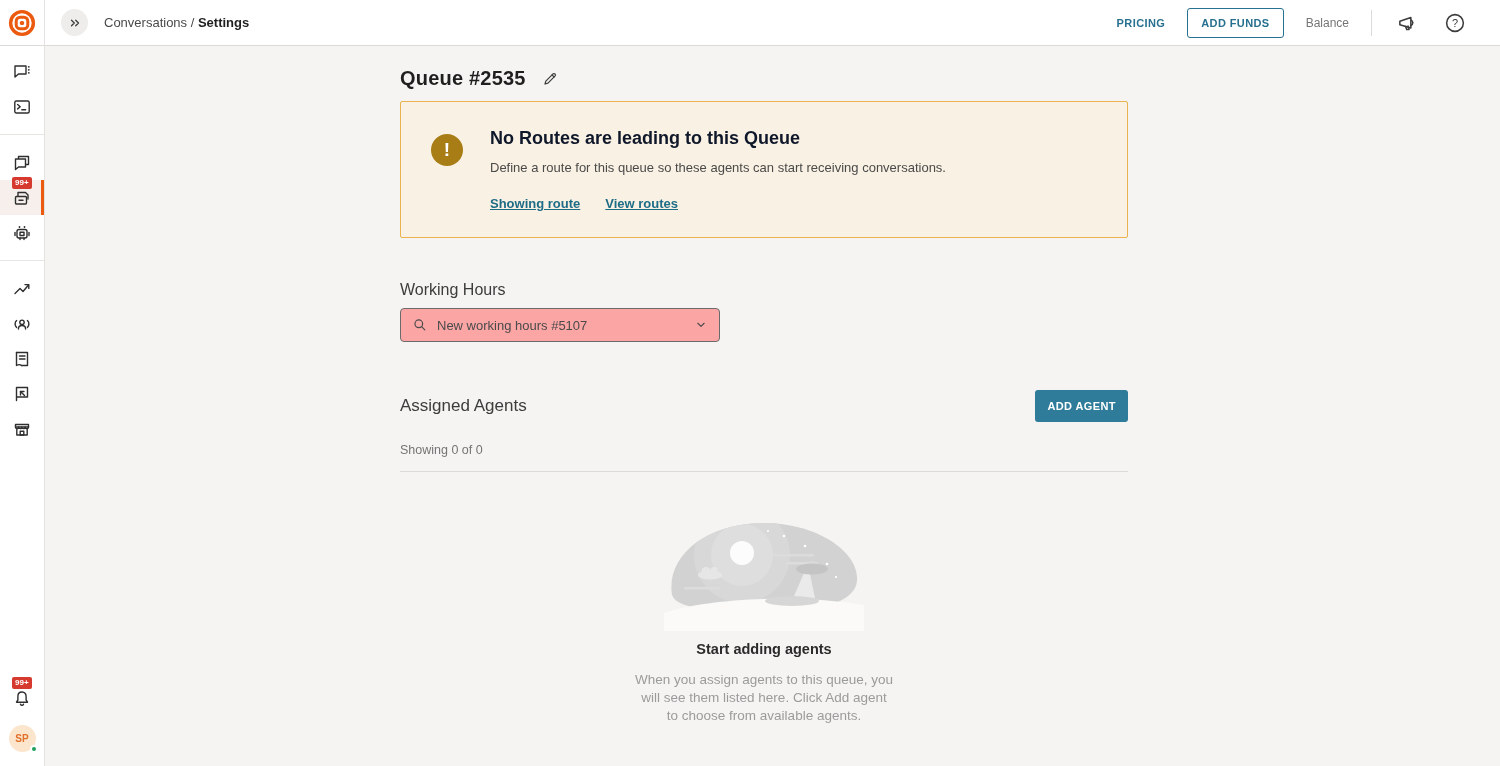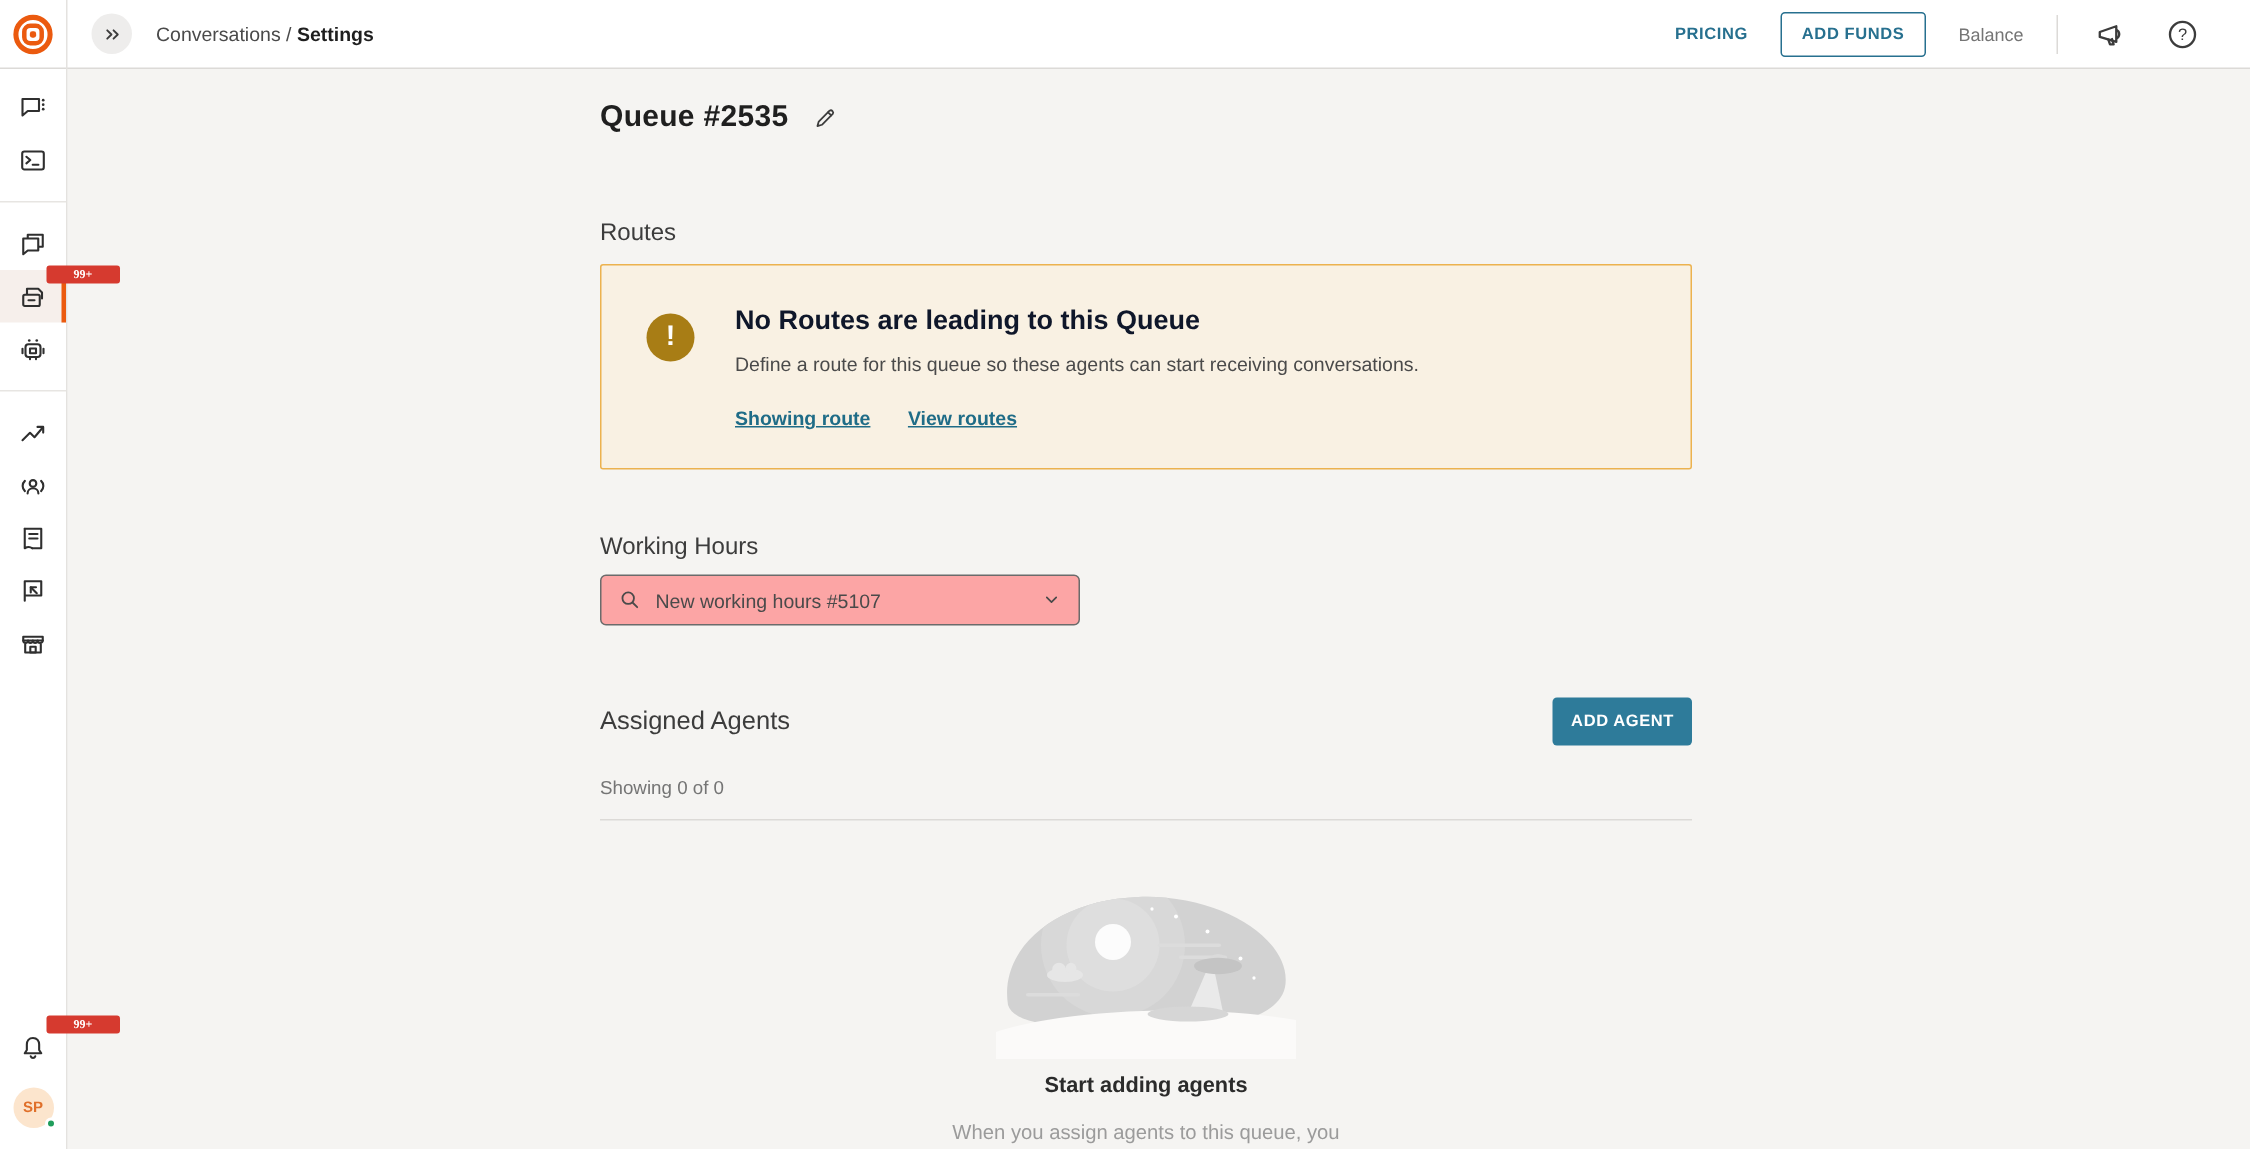--- a/index.html
+++ b/index.html
@@ -20,21 +20,21 @@
   .tb-divider { width:1px; height:26px; background:#dcdad7; }
   .tb-icon { width:26px; height:26px; display:flex; align-items:center; justify-content:center; cursor:pointer; }
 
   
   .sidebar { position:absolute; top:46px; left:0; bottom:0; width:45px; background:#fff; border-right:1px solid #e4e2df; display:flex; flex-direction:column; align-items:stretch; z-index:4; }
   .side-item { position:relative; height:35px; display:flex; align-items:center; justify-content:center; cursor:pointer; }
   .side-item.active { background:#f6efeb; }
   .side-item.active::after { content:""; position:absolute; right:0; top:0; bottom:0; width:3px; background:#eb5a0f; }
   .side-divider { height:1px; background:#e7e5e2; margin:10px 0; }
   .side-spacer { flex:1; }
-  .mini-badge { position:absolute; top:-3px; left:31px; background:#d63a2f; color:#fff; font-size:8px; font-weight:700; padding:1px 18px; border-radius:2px; line-height:1.2; z-index:2;font-family:Liberation Serif, serif; }
+  .mini-badge { position:absolute; top:-3px; left:12px; background:#d63a2f; color:#fff; font-size:8px; font-weight:700; padding:1px 3px; border-radius:2px; line-height:1.2; z-index:2; }
   .avatar-wrap { position:relative; width:27px; height:27px; margin:10px auto 14px; cursor:pointer; }
   .avatar { width:27px; height:27px; border-radius:50%; background:#fce5cd; color:#e0702a; font-size:10px; font-weight:700; display:flex; align-items:center; justify-content:center; }
   .status-dot { position:absolute; right:-2px; bottom:-1px; width:8px; height:8px; border-radius:50%; background:#1f9d5b; border:2px solid #fff; }
 
   
   .main { position:absolute; top:46px; left:45px; right:0; bottom:0; overflow:hidden; }
   .column { width:728px; margin-left:355px; }
   .page-title-row { display:flex; align-items:center; gap:14px; padding-top:21px; }
   .page-title { font-size:20px; font-weight:700; color:#1f1f1f; letter-spacing:.2px; }
   .edit-btn { background:none; border:none; cursor:pointer; display:flex; padding:2px; }
@@ -208,21 +208,20 @@
     <div class="page-title-row">
       <h1 class="page-title">Queue #2535</h1>
       <button class="edit-btn">
         <svg class="icon" width="17" height="17" viewBox="0 0 20 20" fill="none" stroke="#3c3c3c" stroke-width="1.4" stroke-linejoin="round" stroke-linecap="round">
           <path d="M3.5,16.5 l1,-3.5 L13,4.5 a1.8,1.8 0 0 1 2.5,2.5 L7,15.5 z"></path>
           <line x1="11.8" y1="5.7" x2="14.3" y2="8.2"></line>
         </svg>
       </button>
     </div>
 
-    <h2 class="section-heading routes-heading">Routes</h2>
 
     <div class="alert">
       <div class="alert-icon">!</div>
       <div class="alert-body">
         <div class="alert-title">No Routes are leading to this Queue</div>
         <div class="alert-text">Define a route for this queue so these agents can start receiving conversations.</div>
         <div class="alert-links">
           <a class="alert-link">Showing route</a>
           <a class="alert-link">View routes</a>
         </div>

